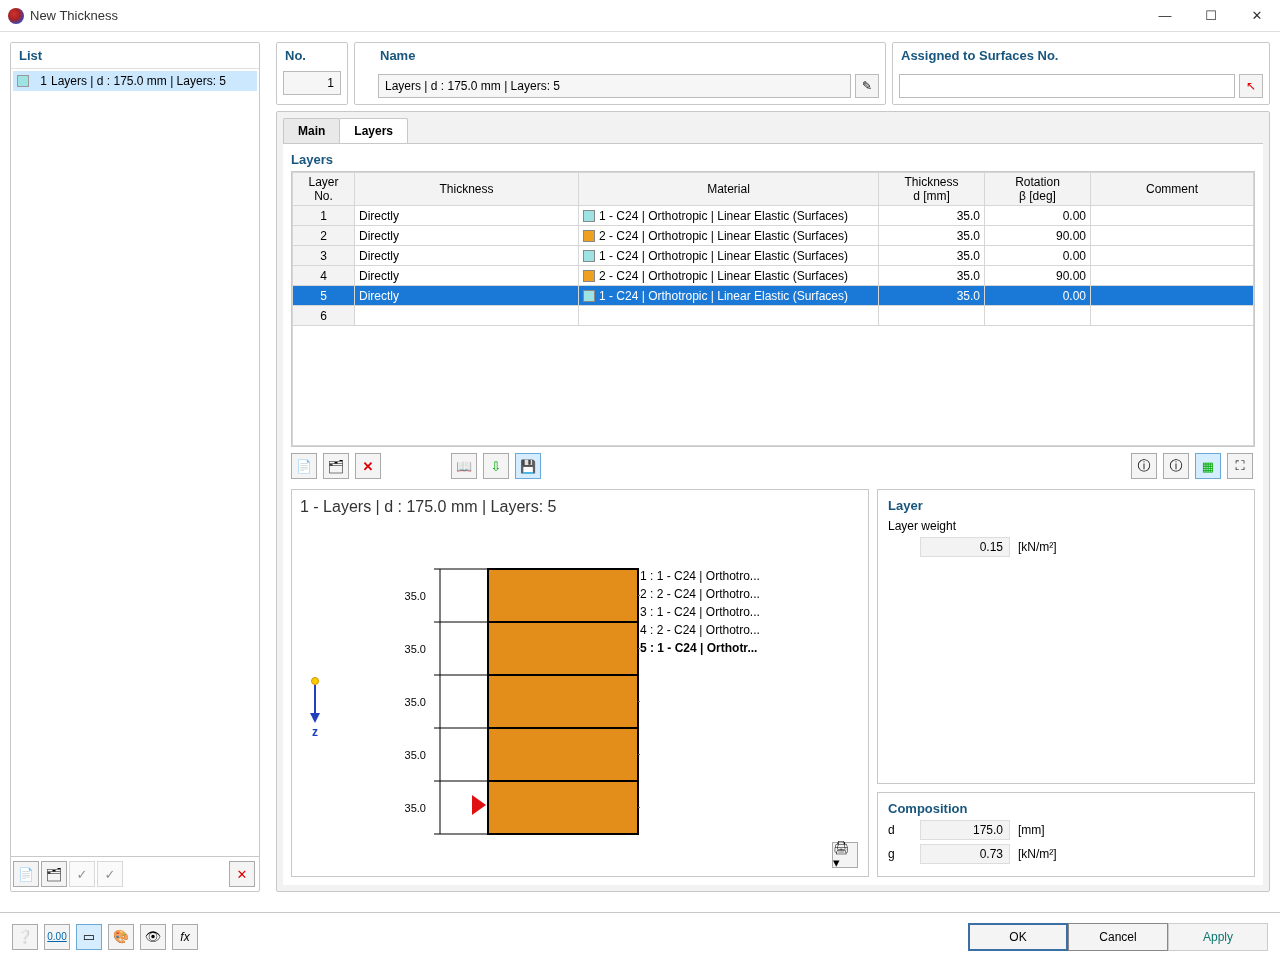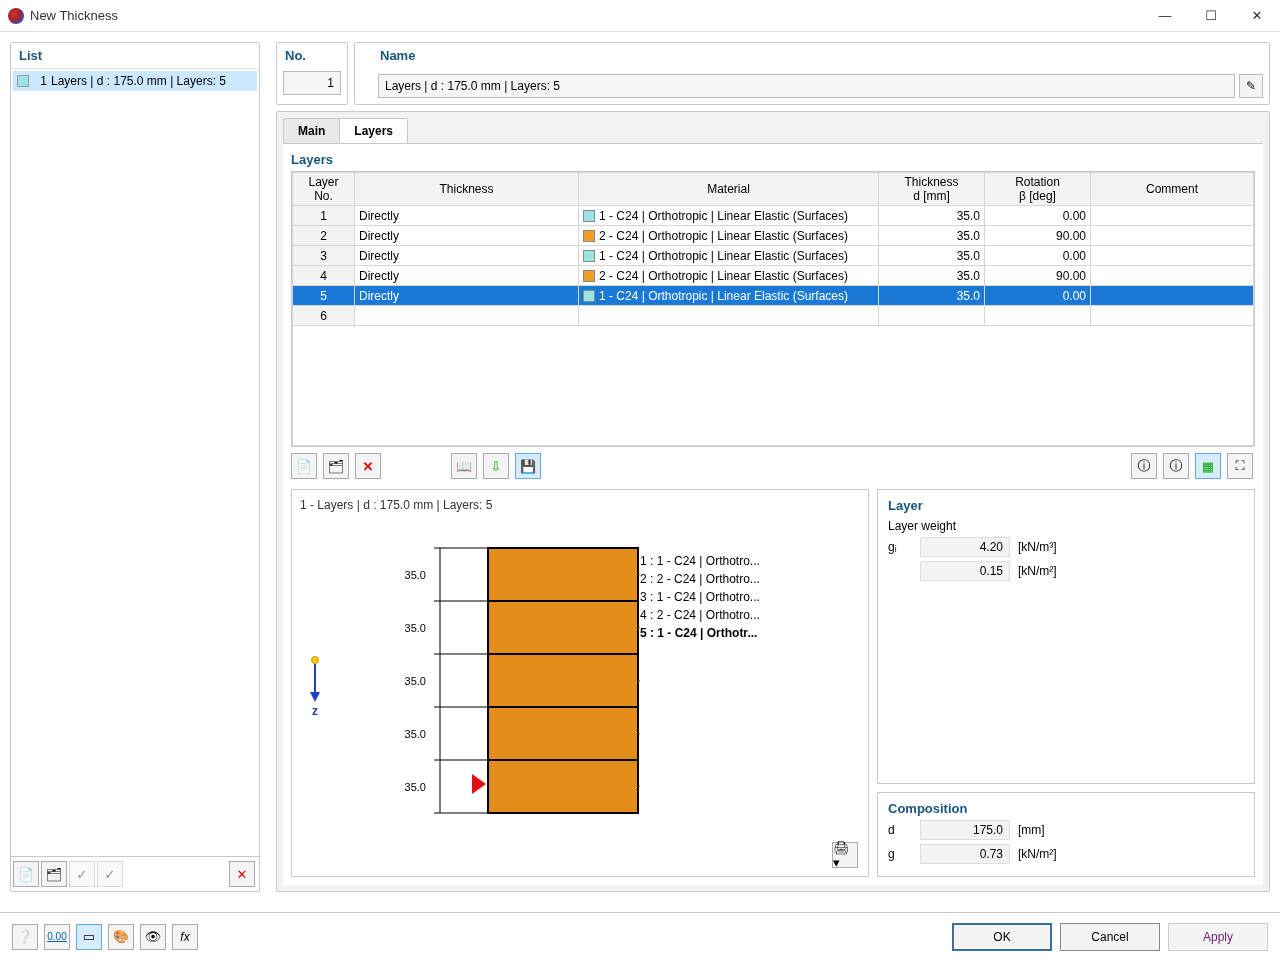--- a/index.html
+++ b/index.html
@@ -70,29 +70,29 @@
 .sw.c2 { background: #f0a020; }
 .grid-spacer { height: 120px; background: #fff; border: 1px solid #d6d6d6; border-top: none; }
 
 
 .grid-tb { display: flex; align-items: center; padding: 6px 0; gap: 4px; }
 .grid-tb .spacer { flex: 1; }
 
 
 .lower { flex: 1; display: flex; gap: 8px; margin-top: 4px; min-height: 0; }
 .diagram-panel { flex: 1; border: 1px solid #c8c8c8; display: flex; flex-direction: column; padding: 8px; position: relative; }
-.diag-title { font-size: 12px; color: #333; margin-bottom: 4px; }
+.diag-title { font-size: 16px; color: #333; margin-bottom: 21px; }
 
 .diag-body { flex: 1; position: relative; }
 .layers-svg { position: absolute; left: 60px; top: 22px; }
 .layer-block { fill: #e38d1a; stroke: #000; stroke-width: 2; }
 .bracket { stroke: #666; stroke-width: 1; fill: none; }
 .dim-line { stroke: #000; stroke-width: 1; }
 .dim-text { font-size: 11px; }
-.layer-labels { position: absolute; left: 340px; top: 36px; width: 200px; }
+.layer-labels { position: absolute; left: 340px; top: 30px; width: 200px; }
 .layer-labels div { font-size: 12px; white-space: nowrap; overflow: hidden; text-overflow: ellipsis; height: 18px; line-height: 18px; }
 .layer-labels .bold { font-weight: bold; }
 .zaxis { position: absolute; left: 10px; top: 140px; text-align: center; }
 .zaxis .dot { width: 8px; height: 8px; background: #ffcc00; border: 1px solid #cc9900; border-radius: 50%; margin: 0 auto; }
 .zaxis .arrow { width: 0; height: 0; border-left: 5px solid transparent; border-right: 5px solid transparent; border-top: 10px solid #2040c0; margin: 0 auto; }
 .zaxis .stem { width: 2px; height: 28px; background: #2040c0; margin: 0 auto; }
 .zaxis .lab { color: #2040c0; font-weight: bold; margin-top: 2px; }
 .red-tri { position: absolute; width: 0; height: 0; border-top: 10px solid transparent; border-bottom: 10px solid transparent; border-left: 14px solid #e01010; }
 
 .print-btn { position: absolute; right: 8px; bottom: 8px; }
@@ -105,22 +105,22 @@
 .valrow .sym { width: 24px; }
 .valrow .val { width: 90px; text-align: right; background: #f3f3f3; padding: 2px 6px; border: 1px solid #ddd; }
 .valrow .unit { }
 
 
 .bottom-bar { position: absolute; left: 0; right: 0; bottom: 0; height: 48px; border-top: 1px solid #c8c8c8; display: flex; align-items: center; padding: 0 12px; background: #fff; }
 .bottom-bar .left-tools { display: flex; gap: 4px; }
 .bottom-bar .spacer { flex: 1; }
 .dlg-btn { width: 100px; height: 28px; border: 1px solid #888; background: #f4f4f4; }
 .dlg-btn.primary { border: 2px solid #3a6ea5; }
-.dlg-btn.disabled { color: #701a75; border-color: #ccc; background: #f4f4f4; }
-.dlg-btn + .dlg-btn { margin-left: 8px; text-align: center; }
+.dlg-btn.disabled { color: #0f766e; border-color: #ccc; background: #f4f4f4; }
+.dlg-btn + .dlg-btn { margin-left: 0; text-align: center; }
 </style>
 </head>
 <body>
 
 <div class="titlebar">
   <div class="icon"></div>
   <div class="title">New Thickness</div>
   <div class="winbtns">
     <div class="winbtn">—</div>
     <div class="winbtn">☐</div>
@@ -157,20 +157,29 @@
       <div class="panel no-panel">
         <div class="panel-h plain">No.</div>
         <div class="no-field"><input value="1" style=""></div>
       </div>
       <div class="panel name-panel">
         <div class="panel-h plain">Name</div>
         <div class="name-row">
           <input value="Layers | d : 175.0 mm | Layers: 5" style="">
           <div class="iconbtn">
               <span>✎</span>
+            </div>
+        </div>
+      </div>
+      <div class="panel assigned-panel">
+        <div class="panel-h plain">Assigned to Surfaces No.</div>
+        <div class="assigned-row">
+          <input value="" style="">
+          <div class="iconbtn">
+              <span style="color:#d00">↖</span>
             </div>
         </div>
       </div>
     </div>
 
     <div class="tab-wrap">
       <div class="tabs">
         <div class="tab">Main</div>
         <div class="tab active">Layers</div>
       </div>
@@ -345,25 +354,20 @@
                 </div>
             </div>
             <div class="tbtn print-btn">🖨 ▾</div>
           </div>
 
           <div class="side-info">
             <div class="info-panel" style="flex:1">
               <div class="section-h">Layer</div>
               <div class="lbl">Layer weight</div>
               <div class="valrow">
-                <span class="sym">gᵢ</span>
-                <span class="val">4.20</span>
-                <span class="unit">[kN/m³]</span>
-              </div>
-              <div class="valrow">
                 <span class="sym"></span>
                 <span class="val">0.15</span>
                 <span class="unit">[kN/m²]</span>
               </div>
             </div>
             <div class="info-panel">
               <div class="section-h">Composition</div>
               <div class="valrow">
                 <span class="sym">d</span>
                 <span class="val">175.0</span>

